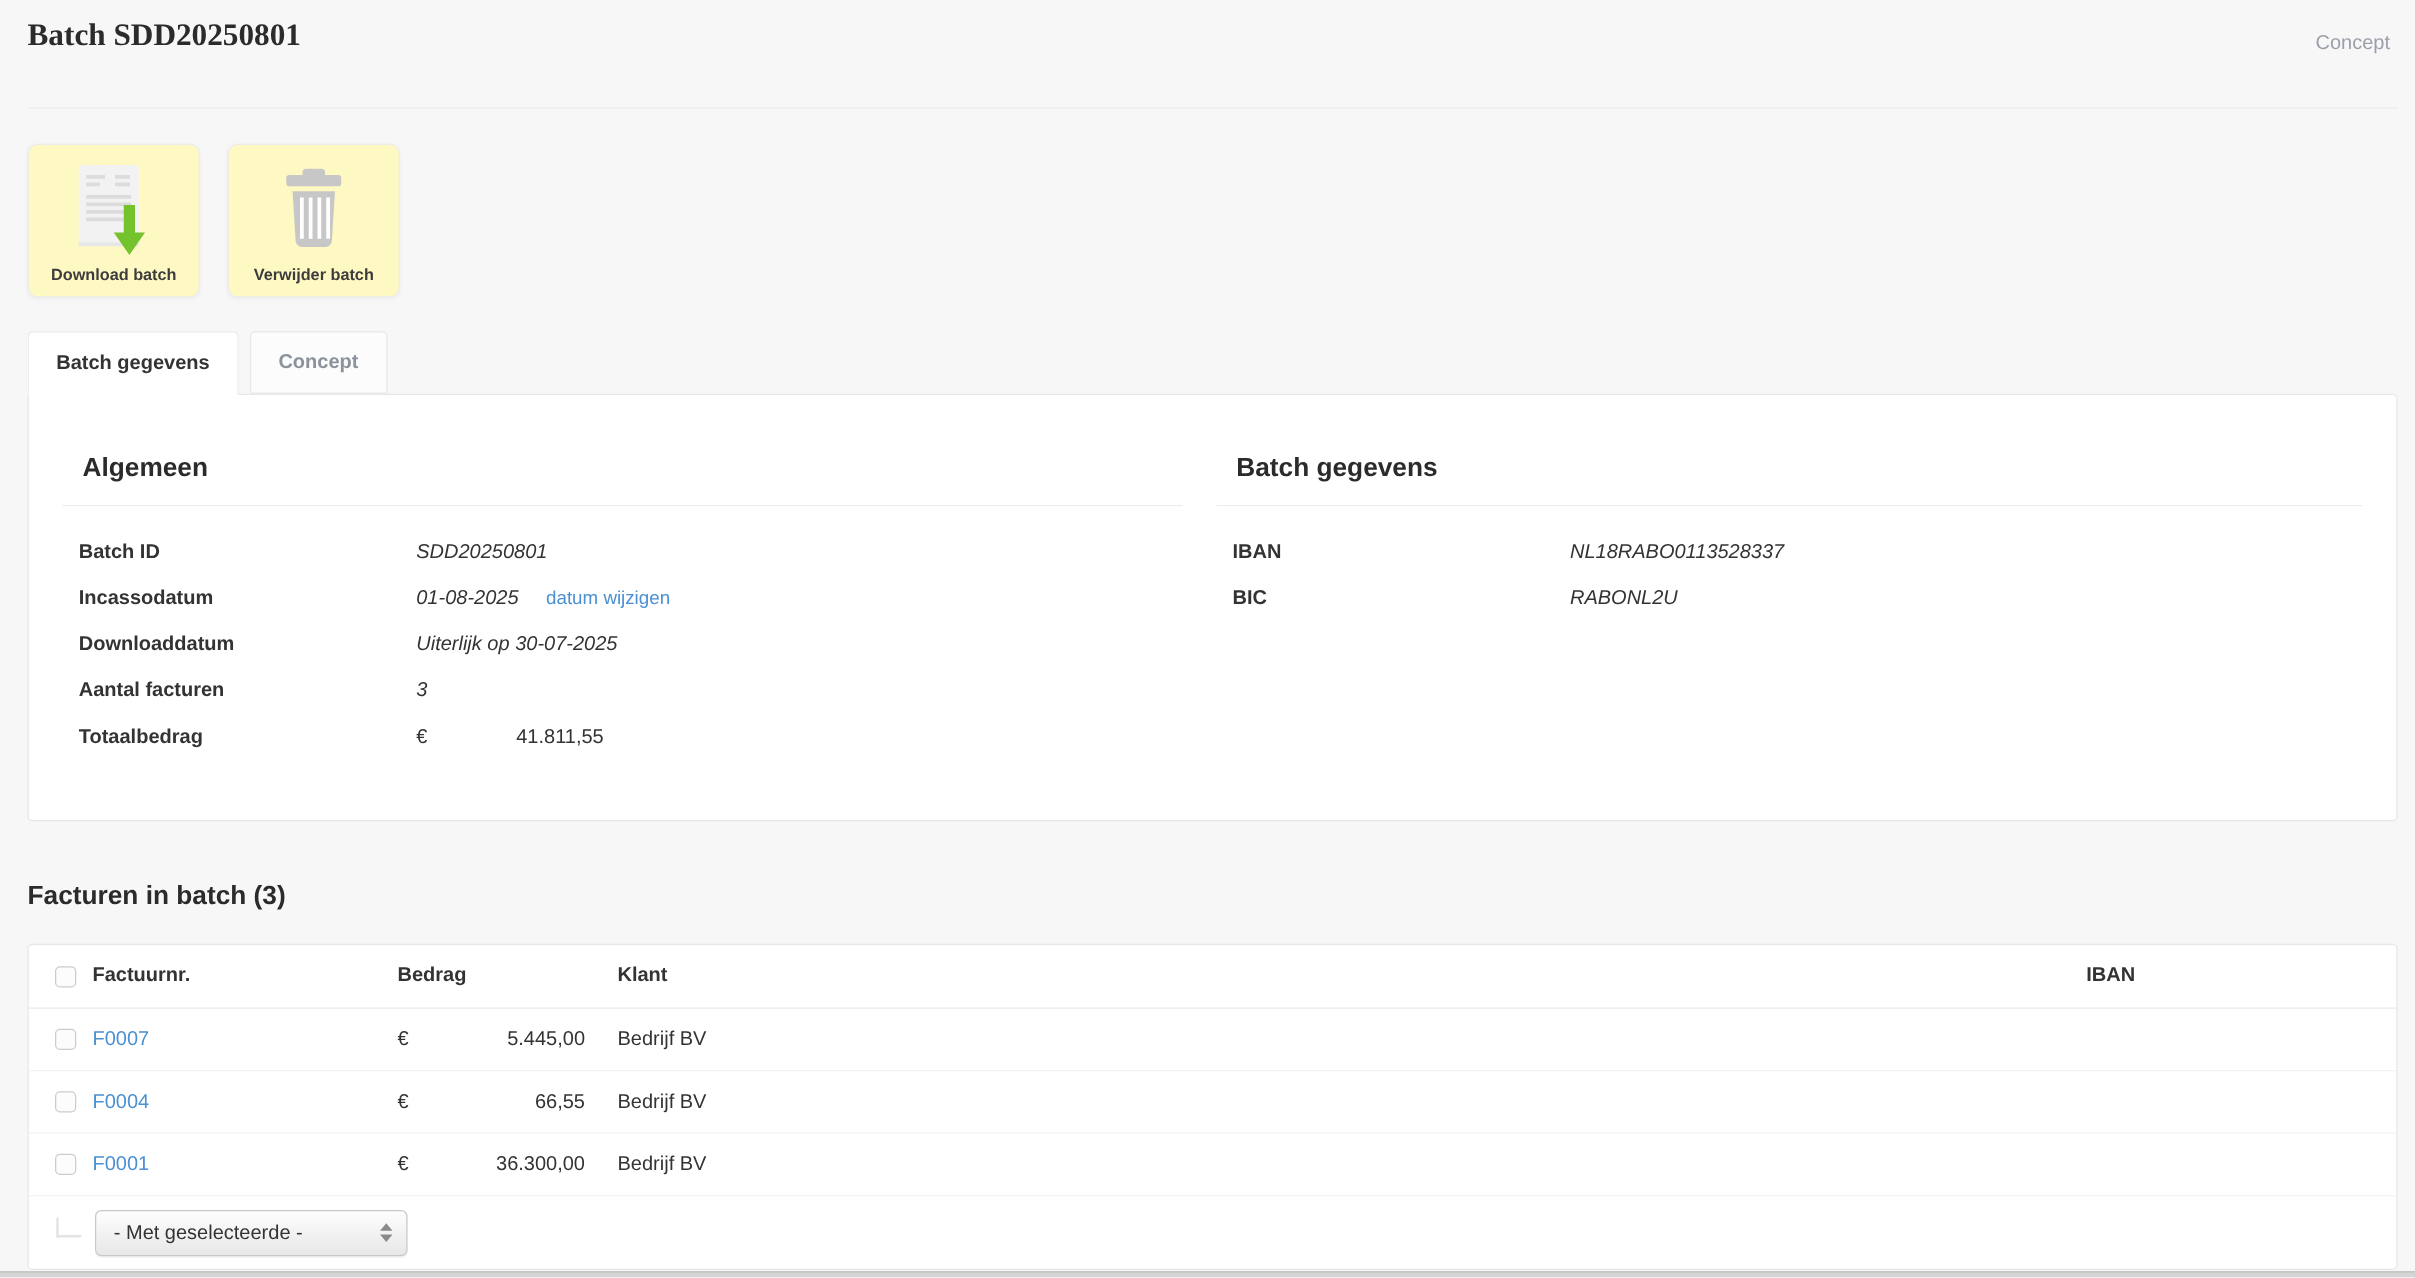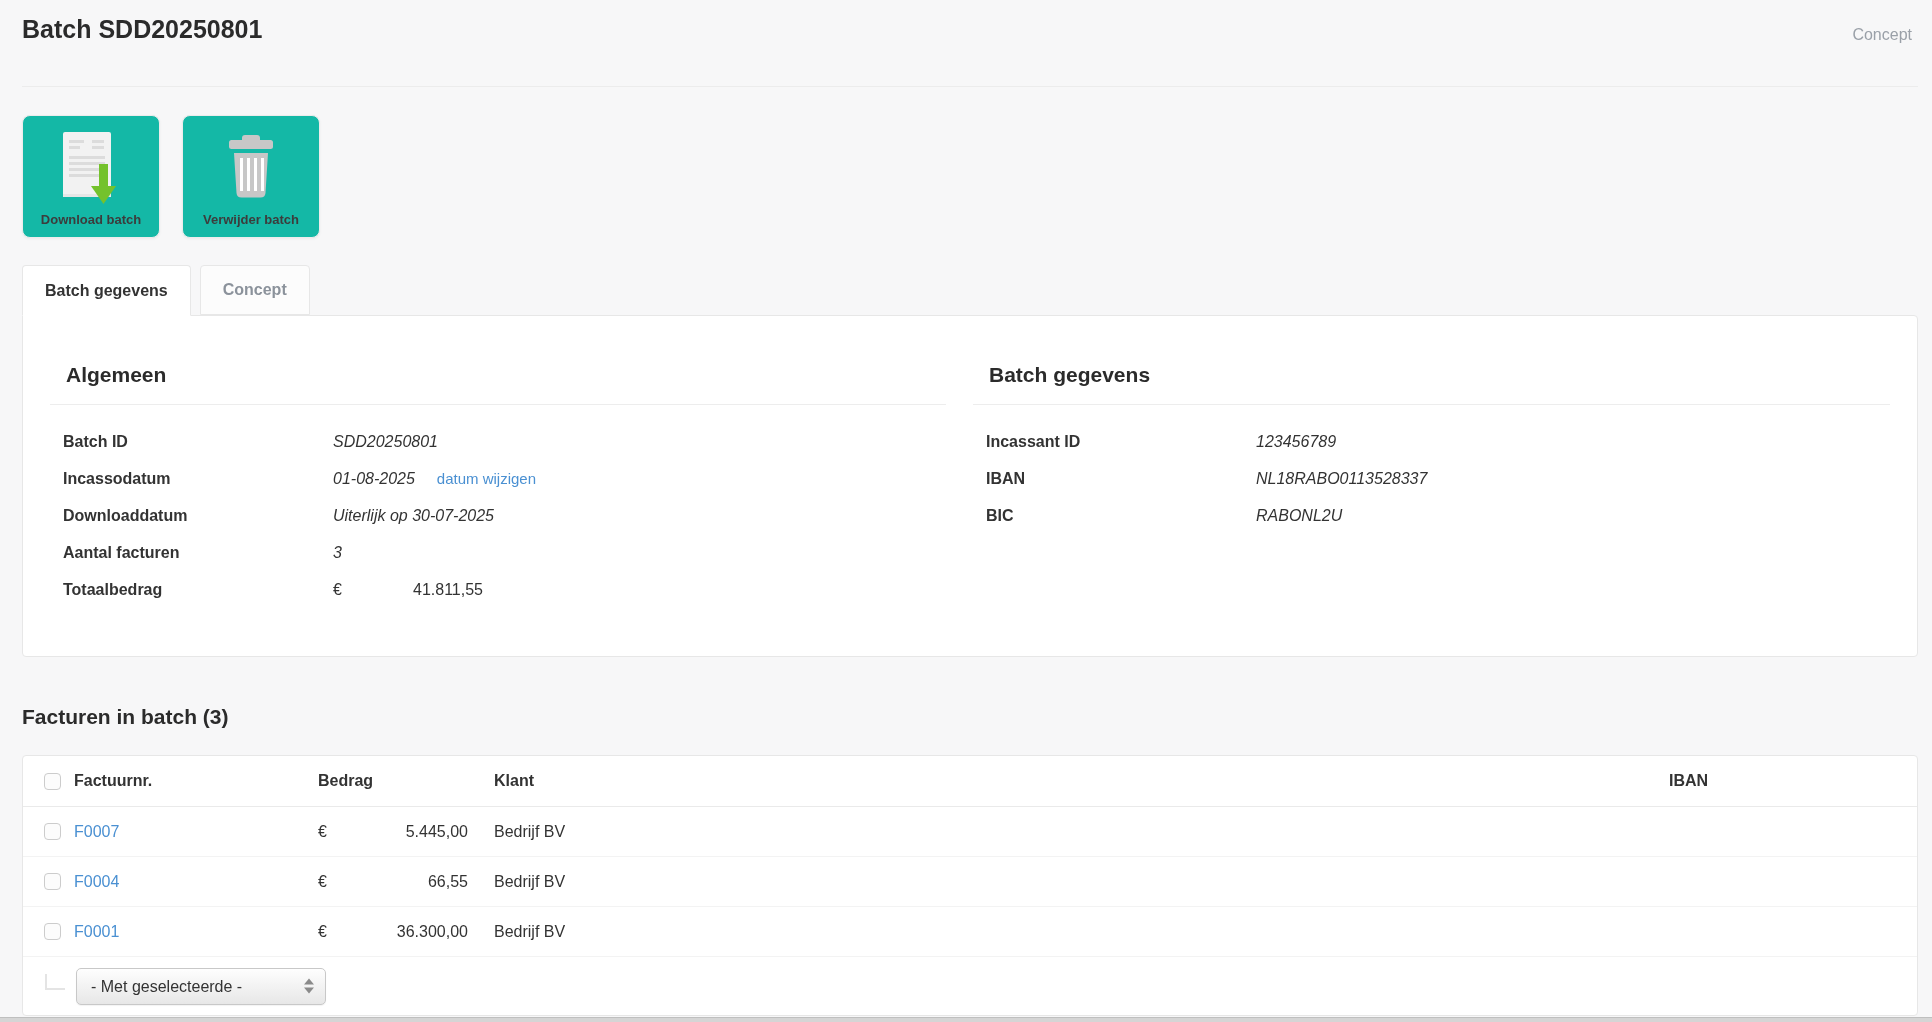--- a/index.html
+++ b/index.html
@@ -9,28 +9,28 @@
     background:#f7f7f8;
     font-family:"Liberation Sans", sans-serif;
     color:#333;
     position:relative;
     overflow:hidden;
   }
   .container { padding:14px 14px 0 22px; width:1932px; }
 
   
   .page-header { display:flex; justify-content:space-between; align-items:flex-start; }
-  .page-title { font-size:25px; font-weight:bold; color:#2b2b2b; margin:0; line-height:30px; }
+  .page-title { font-size:25px; font-weight:bold; color:#2b2b2b; margin:0; line-height:30px;font-family:Liberation Serif, serif; }
   .page-status { font-size:16px; color:var(--status-gray,#9aa0a8); padding-top:12px; padding-right:6px; }
   .top-divider { border:none; border-top:1px solid #ececec; margin:42px 0 0 0; }
 
   
   .actions { display:flex; gap:22px; margin-top:28px; }
   .action-card {
-    width:138px; height:123px; background:#14b8a6;
+    width:138px; height:123px; background:#fef9c3;
     border:1px solid #ececec; border-radius:8px;
     box-shadow:0 1px 3px rgba(0,0,0,0.05);
     display:flex; flex-direction:column; align-items:center;
     padding-bottom:10px; cursor:pointer;
   }
   .action-icon { flex:1; display:flex; align-items:center; justify-content:center; padding-top:8px; }
   .action-label { font-size:13px; font-weight:bold; color:#3c3c3c; white-space:nowrap; }
 
   
   .tabs { display:flex; gap:9px; margin-top:27px; height:50px; position:relative; z-index:2; }
@@ -216,24 +216,20 @@
             </span>
           </div>
         </div>
       </div>
 
       <div>
         <h2 class="section-heading">Batch gegevens</h2>
         <hr class="section-rule">
         <div class="fields">
           <div class="field-row">
-            <span class="field-label">Incassant ID</span>
-            <span class="field-value">123456789</span>
-          </div>
-          <div class="field-row">
             <span class="field-label">IBAN</span>
             <span class="field-value">NL18RABO0113528337</span>
           </div>
           <div class="field-row">
             <span class="field-label">BIC</span>
             <span class="field-value">RABONL2U</span>
           </div>
         </div>
       </div>
     </div>

